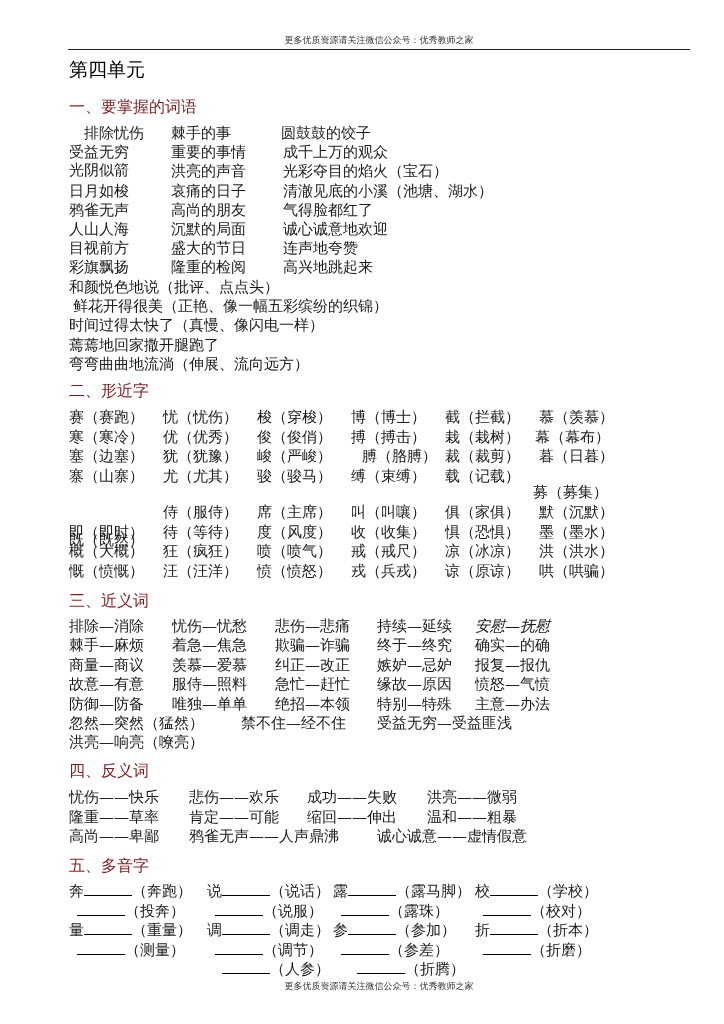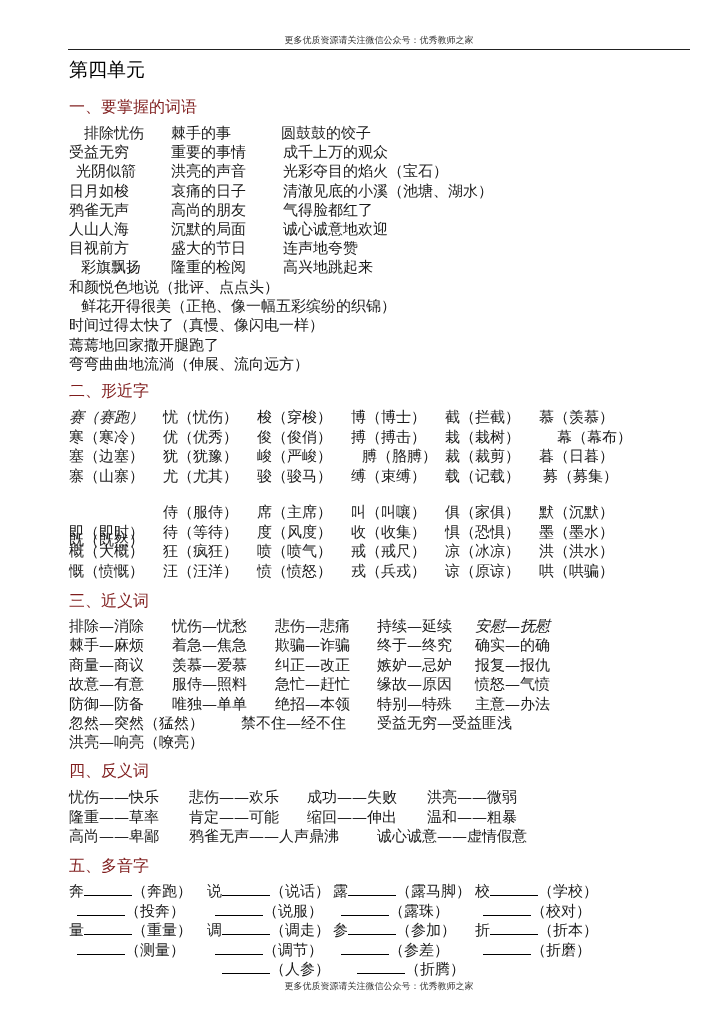--- a/index.html
+++ b/index.html
@@ -21,39 +21,39 @@
 <body>
 
 <div class="header">更多优质资源请关注微信公众号：优秀教师之家</div>
 
 <div class="title">第四单元</div>
 
 <div class="section-title" style="top:97px">一、要掌握的词语</div>
 <div id="vocab-rows">
     <div class="row" style="top: 124px;"><span class="cell" style="left: 0px; margin-left: 15px;">排除忧伤</span><span class="cell" style="left: 102px;">棘手的事</span><span class="cell" style="left: 212px;">圆鼓鼓的饺子</span></div>
     <div class="row" style="top: 143.2px;"><span class="cell" style="left: 0px;">受益无穷</span><span class="cell" style="left: 102px;">重要的事情</span><span class="cell" style="left: 214px;">成千上万的观众</span></div>
-    <div class="row" style="top: 162.4px;"><span class="cell" style="left: 7px;">光阴似箭</span><span class="cell" style="left: 102px;">洪亮的声音</span><span class="cell" style="left: 214px;">光彩夺目的焰火（宝石）</span></div>
+    <div class="row" style="top: 162.4px;"><span class="cell" style="left: 0px; font-family: Liberation Mono, monospace;">光阴似箭</span><span class="cell" style="left: 102px;">洪亮的声音</span><span class="cell" style="left: 214px;">光彩夺目的焰火（宝石）</span></div>
     <div class="row" style="top: 181.6px;"><span class="cell" style="left: 0px;">日月如梭</span><span class="cell" style="left: 102px;">哀痛的日子</span><span class="cell" style="left: 214px;">清澈见底的小溪（池塘、湖水）</span></div>
     <div class="row" style="top: 200.8px;"><span class="cell" style="left: 0px;">鸦雀无声</span><span class="cell" style="left: 102px;">高尚的朋友</span><span class="cell" style="left: 214px;">气得脸都红了</span></div>
     <div class="row" style="top: 220px;"><span class="cell" style="left: 0px;">人山人海</span><span class="cell" style="left: 102px;">沉默的局面</span><span class="cell" style="left: 214px;">诚心诚意地欢迎</span></div>
     <div class="row" style="top: 239.2px;"><span class="cell" style="left: 0px;">目视前方</span><span class="cell" style="left: 102px;">盛大的节日</span><span class="cell" style="left: 214px;">连声地夸赞</span></div>
-    <div class="row" style="top: 258.4px;"><span class="cell" style="left: 12px;">彩旗飘扬</span><span class="cell" style="left: 102px;">隆重的检阅</span><span class="cell" style="left: 214px;">高兴地跳起来</span></div>
+    <div class="row" style="top: 258.4px;"><span class="cell" style="left: 0px;">彩旗飘扬</span><span class="cell" style="left: 102px;">隆重的检阅</span><span class="cell" style="left: 214px;">高兴地跳起来</span></div>
     <div class="row" style="top: 278px;"><span class="cell" style="left: 0px;">和颜悦色地说（批评、点点头）</span></div>
-    <div class="row" style="top: 297.2px;"><span class="cell" style="left: 12px;">鲜花开得很美（正艳、像一幅五彩缤纷的织锦）</span></div>
+    <div class="row" style="top: 297.2px;"><span class="cell" style="left: 4px;">鲜花开得很美（正艳、像一幅五彩缤纷的织锦）</span></div>
     <div class="row" style="top: 316.4px;"><span class="cell" style="left: 0px;">时间过得太快了（真慢、像闪电一样）</span></div>
     <div class="row" style="top: 335.6px;"><span class="cell" style="left: 0px;">蔫蔫地回家撒开腿跑了</span></div>
     <div class="row" style="top: 354.8px;"><span class="cell" style="left: 0px;">弯弯曲曲地流淌（伸展、流向远方）</span></div>
   </div>
 
 <div class="section-title" style="top:381px">二、形近字</div>
 <div id="sim-rows">
-    <div class="row" style="top: 408px;"><span class="cell" style="left: 0px; font-style: italic;">赛（赛跑）</span><span class="cell" style="left: 94px;">忧（忧伤）</span><span class="cell" style="left: 188px;">梭（穿梭）</span><span class="cell" style="left: 282px;">博（博士）</span><span class="cell" style="left: 376px;">截（拦截）</span><span class="cell" style="left: 470px;">慕（羡慕）</span></div>
-    <div class="row" style="top: 427.5px;"><span class="cell" style="left: 0px;">寒（寒冷）</span><span class="cell" style="left: 94px;">优（优秀）</span><span class="cell" style="left: 188px;">俊（俊俏）</span><span class="cell" style="left: 282px;">搏（搏击）</span><span class="cell" style="left: 376px;">栽（栽树）</span><span class="cell" style="left: 488px; text-align: center;">幕（幕布）</span></div>
+    <div class="row" style="top: 408px;"><span class="cell" style="left: 0px;">赛（赛跑）</span><span class="cell" style="left: 94px;">忧（忧伤）</span><span class="cell" style="left: 188px;">梭（穿梭）</span><span class="cell" style="left: 282px;">博（博士）</span><span class="cell" style="left: 376px;">截（拦截）</span><span class="cell" style="left: 470px;">慕（羡慕）</span></div>
+    <div class="row" style="top: 427.5px;"><span class="cell" style="left: 0px;">寒（寒冷）</span><span class="cell" style="left: 94px;">优（优秀）</span><span class="cell" style="left: 188px;">俊（俊俏）</span><span class="cell" style="left: 282px;">搏（搏击）</span><span class="cell" style="left: 376px;">栽（栽树）</span><span class="cell" style="left: 466px; text-align: center;">幕（幕布）</span></div>
     <div class="row" style="top: 447px;"><span class="cell" style="left: 0px;">塞（边塞）</span><span class="cell" style="left: 94px;">犹（犹豫）</span><span class="cell" style="left: 188px;">峻（严峻）</span><span class="cell" style="left: 293px;">膊（胳膊）</span><span class="cell" style="left: 376px;">裁（裁剪）</span><span class="cell" style="left: 470px;">暮（日暮）</span></div>
-    <div class="row" style="top: 466.5px;"><span class="cell" style="left: 0px;">寨（山寨）</span><span class="cell" style="left: 94px;">尤（尤其）</span><span class="cell" style="left: 188px;">骏（骏马）</span><span class="cell" style="left: 282px;">缚（束缚）</span><span class="cell" style="left: 376px;">载（记载）</span><span class="cell" style="left: 474px;">募（募集）</span></div>
+    <div class="row" style="top: 466.5px;"><span class="cell" style="left: 0px;">寨（山寨）</span><span class="cell" style="left: 94px;">尤（尤其）</span><span class="cell" style="left: 188px;">骏（骏马）</span><span class="cell" style="left: 282px;">缚（束缚）</span><span class="cell" style="left: 376px;">载（记载）</span><span class="cell" style="left: 464px; margin-top: 16px;">募（募集）</span></div>
     <div class="row" style="top: 503px;"><span class="cell" style="left: 0px; margin-top: 28px;">既（既然）</span><span class="cell" style="left: 94px;">侍（服侍）</span><span class="cell" style="left: 188px;">席（主席）</span><span class="cell" style="left: 282px;">叫（叫嚷）</span><span class="cell" style="left: 376px;">俱（家俱）</span><span class="cell" style="left: 470px;">默（沉默）</span></div>
     <div class="row" style="top: 522.5px;"><span class="cell" style="left: 0px;">即（即时）</span><span class="cell" style="left: 94px;">待（等待）</span><span class="cell" style="left: 188px;">度（风度）</span><span class="cell" style="left: 282px;">收（收集）</span><span class="cell" style="left: 376px;">惧（恐惧）</span><span class="cell" style="left: 470px;">墨（墨水）</span></div>
     <div class="row" style="top: 542px;"><span class="cell" style="left: 0px;">概（大概）</span><span class="cell" style="left: 94px;">狂（疯狂）</span><span class="cell" style="left: 188px;">喷（喷气）</span><span class="cell" style="left: 282px;">戒（戒尺）</span><span class="cell" style="left: 376px;">凉（冰凉）</span><span class="cell" style="left: 470px;">洪（洪水）</span></div>
     <div class="row" style="top: 561.5px;"><span class="cell" style="left: 0px;">慨（愤慨）</span><span class="cell" style="left: 94px;">汪（汪洋）</span><span class="cell" style="left: 188px;">愤（愤怒）</span><span class="cell" style="left: 282px;">戎（兵戎）</span><span class="cell" style="left: 376px;">谅（原谅）</span><span class="cell" style="left: 470px;">哄（哄骗）</span></div>
   </div>
 
 <div class="section-title" style="top:591px">三、近义词</div>
 <div id="syn-rows">
     <div class="row" style="top: 617px;"><span class="cell" style="left: 0px;">排除—消除</span><span class="cell" style="left: 103px;">忧伤—忧愁</span><span class="cell" style="left: 206px;">悲伤—悲痛</span><span class="cell" style="left: 308px;">持续—延续</span><span class="cell" style="left: 406px; font-style: italic;">安慰—抚慰</span></div>
     <div class="row" style="top: 636.4px;"><span class="cell" style="left: 0px;">棘手—麻烦</span><span class="cell" style="left: 103px;">着急—焦急</span><span class="cell" style="left: 206px;">欺骗—诈骗</span><span class="cell" style="left: 308px;">终于—终究</span><span class="cell" style="left: 406px;">确实—的确</span></div>

